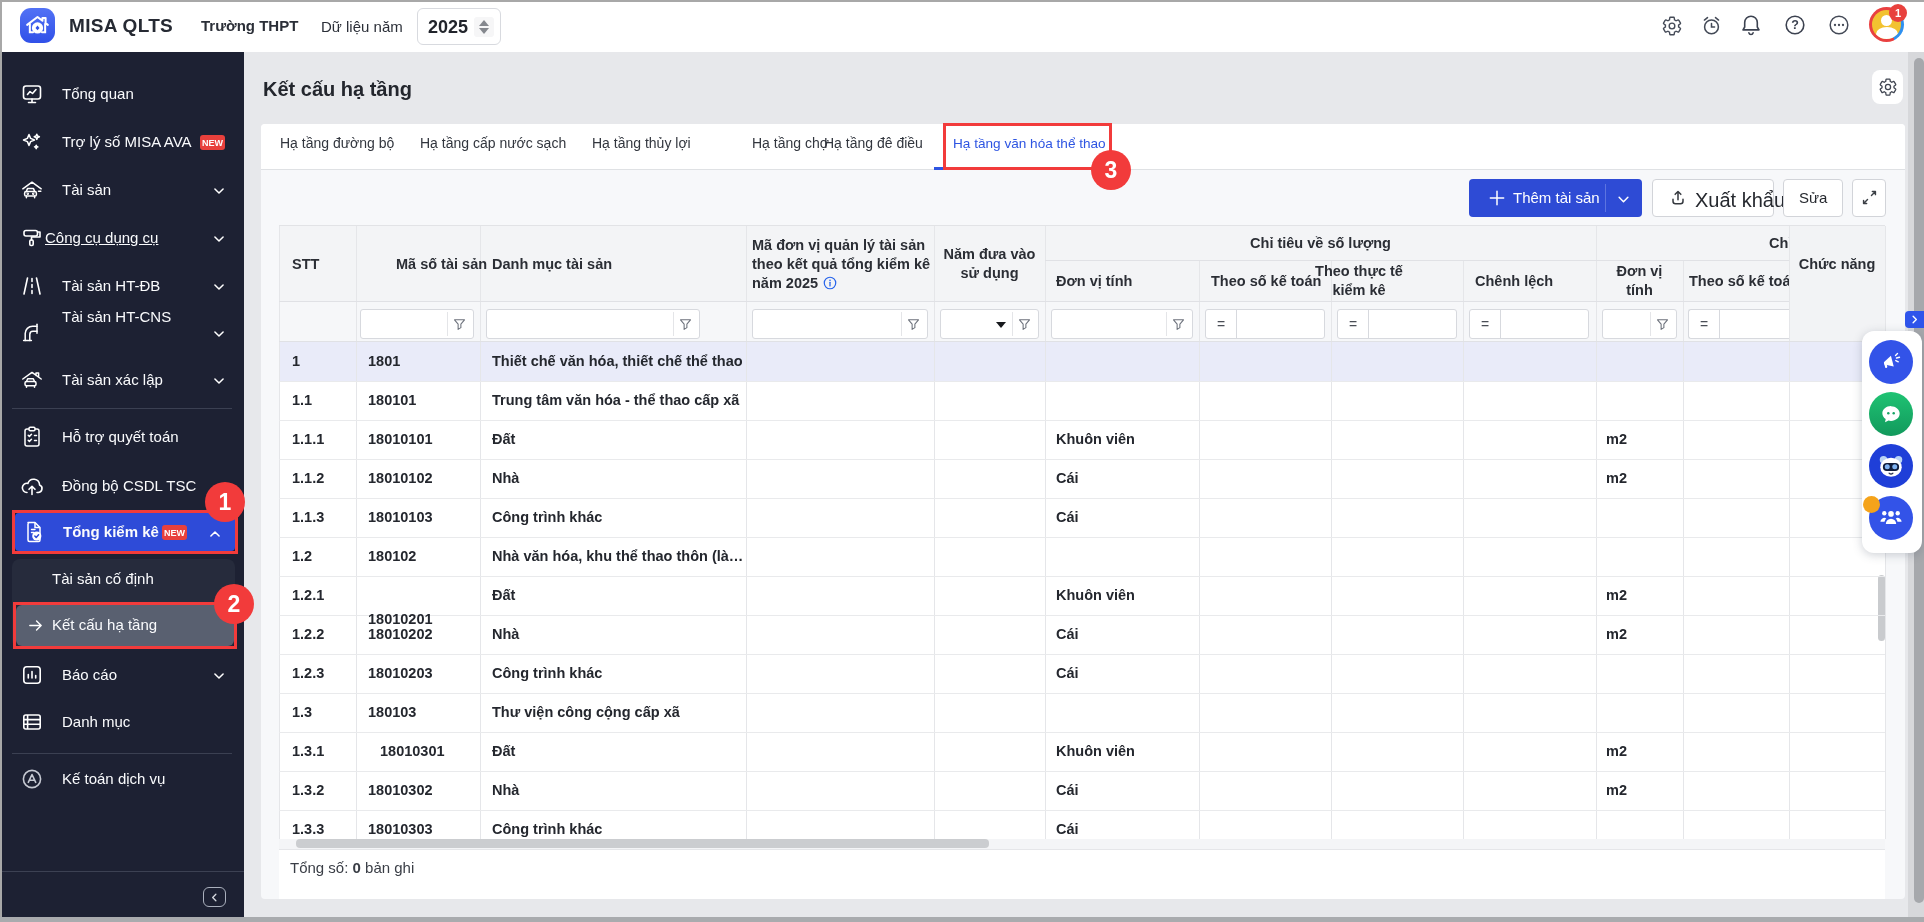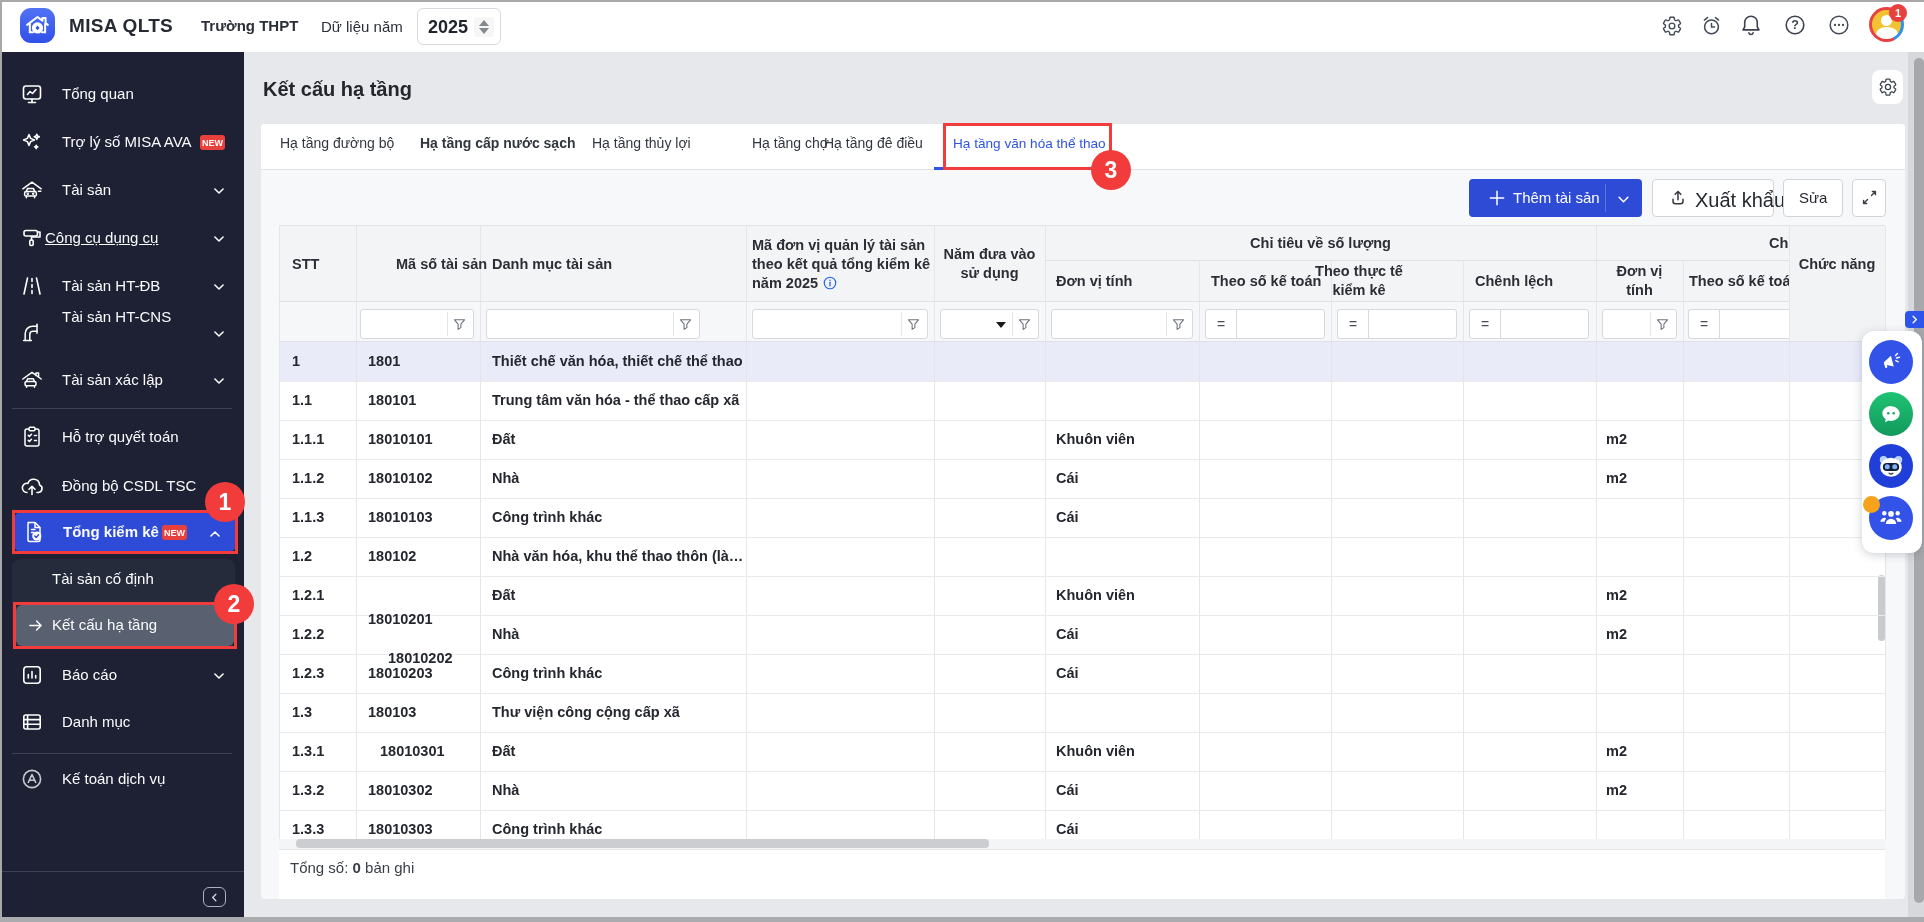--- a/index.html
+++ b/index.html
@@ -161,21 +161,21 @@
 
 <div class="ab" style="left:1872px;top:70px;width:31px;height:34px;background:#fff;border-radius:8px;display:flex;align-items:center;justify-content:center;">
   <svg width="20" height="20" viewBox="0 0 24 24" fill="none" stroke="#3f4450" stroke-width="1.5">
         <path d="M19.14 12.94c.04-.3.06-.61.06-.94 0-.32-.02-.64-.07-.94l2.03-1.58c.18-.14.23-.41.12-.61l-1.92-3.32c-.12-.22-.37-.29-.59-.22l-2.39.96c-.5-.38-1.03-.7-1.62-.94l-.36-2.54c-.04-.24-.24-.41-.48-.41h-3.84c-.24 0-.43.17-.47.41l-.36 2.54c-.59.24-1.13.57-1.62.94l-2.39-.96c-.22-.08-.47 0-.59.22L2.74 8.87c-.12.21-.08.47.12.61l2.03 1.58c-.05.3-.09.63-.09.94s.02.64.07.94l-2.03 1.58c-.18.14-.23.41-.12.61l1.92 3.32c.12.22.37.29.59.22l2.39-.96c.5.38 1.03.7 1.62.94l.36 2.54c.05.24.24.41.48.41h3.84c.24 0 .44-.17.47-.41l.36-2.54c.59-.24 1.13-.56 1.62-.94l2.39.96c.22.08.47 0 .59-.22l1.92-3.32c.12-.22.07-.47-.12-.61l-2.01-1.58z"></path>
         <circle cx="12" cy="12" r="3.1"></circle>
       </svg>
 </div>
 
 <div id="tabs" style="position:absolute;left:0;top:0;width:1924px;height:0;font-size:14px;color:#32363e;">
   <div class="ab" style="left:280px;top:135px;">Hạ tầng đường bộ</div>
-  <div class="ab" style="left:420px;top:135px;font-weight:bold;">Hạ tầng cấp nước sạch</div>
+  <div class="ab" style="left:420px;top:135px;">Hạ tầng cấp nước sạch</div>
   <div class="ab" style="left:592px;top:135px;">Hạ tầng thủy lợi</div>
   <div class="ab" style="left:752px;top:135px;">Hạ tầng chợ</div>
   <div class="ab" style="left:824px;top:135px;">Hạ tầng đê điều</div>
   <div class="ab" style="left:953px;top:136px;color:#2e55e2;font-weight:500;font-size:13.6px;">Hạ tầng văn hóa thể thao</div>
   <div class="ab" style="left:934px;top:167px;width:184px;height:3px;background:#2e55e2;"></div>
 </div>
 
 <div id="toolbar" style="position:absolute;left:0;top:0;width:1924px;height:0;">
 
   <div class="ab" style="left:1469px;top:179px;width:173px;height:38px;background:#2e4bd5;border-radius:4px;"></div>
@@ -356,21 +356,21 @@
       <div class="cell" style="left:1056px;top:509px;">Cái</div>
   <div class="cell" style="left:292px;top:548px;">1.2</div>
       <div class="cell" style="left:368px;top:548px;">180102</div>
       <div class="cell" style="left:492px;top:548px;">Nhà văn hóa, khu thể thao thôn (là…</div>
   <div class="cell" style="left:292px;top:587px;">1.2.1</div>
       <div class="cell" style="left:368px;top:587px;margin-top:24px;">18010201</div>
       <div class="cell" style="left:492px;top:587px;">Đất</div>
       <div class="cell" style="left:1056px;top:587px;">Khuôn viên</div>
       <div class="cell" style="left:1606px;top:587px;">m2</div>
   <div class="cell" style="left:292px;top:626px;">1.2.2</div>
-      <div class="cell" style="left:388px;top:626px;margin-top:24px;">18010202</div>
+      <div class="cell" style="left:368px;top:626px;">18010202</div>
       <div class="cell" style="left:492px;top:626px;">Nhà</div>
       <div class="cell" style="left:1056px;top:626px;">Cái</div>
       <div class="cell" style="left:1606px;top:626px;">m2</div>
   <div class="cell" style="left:292px;top:665px;">1.2.3</div>
       <div class="cell" style="left:368px;top:665px;">18010203</div>
       <div class="cell" style="left:492px;top:665px;">Công trình khác</div>
       <div class="cell" style="left:1056px;top:665px;">Cái</div>
   <div class="cell" style="left:292px;top:704px;">1.3</div>
       <div class="cell" style="left:368px;top:704px;">180103</div>
       <div class="cell" style="left:492px;top:704px;">Thư viện công cộng cấp xã</div>

